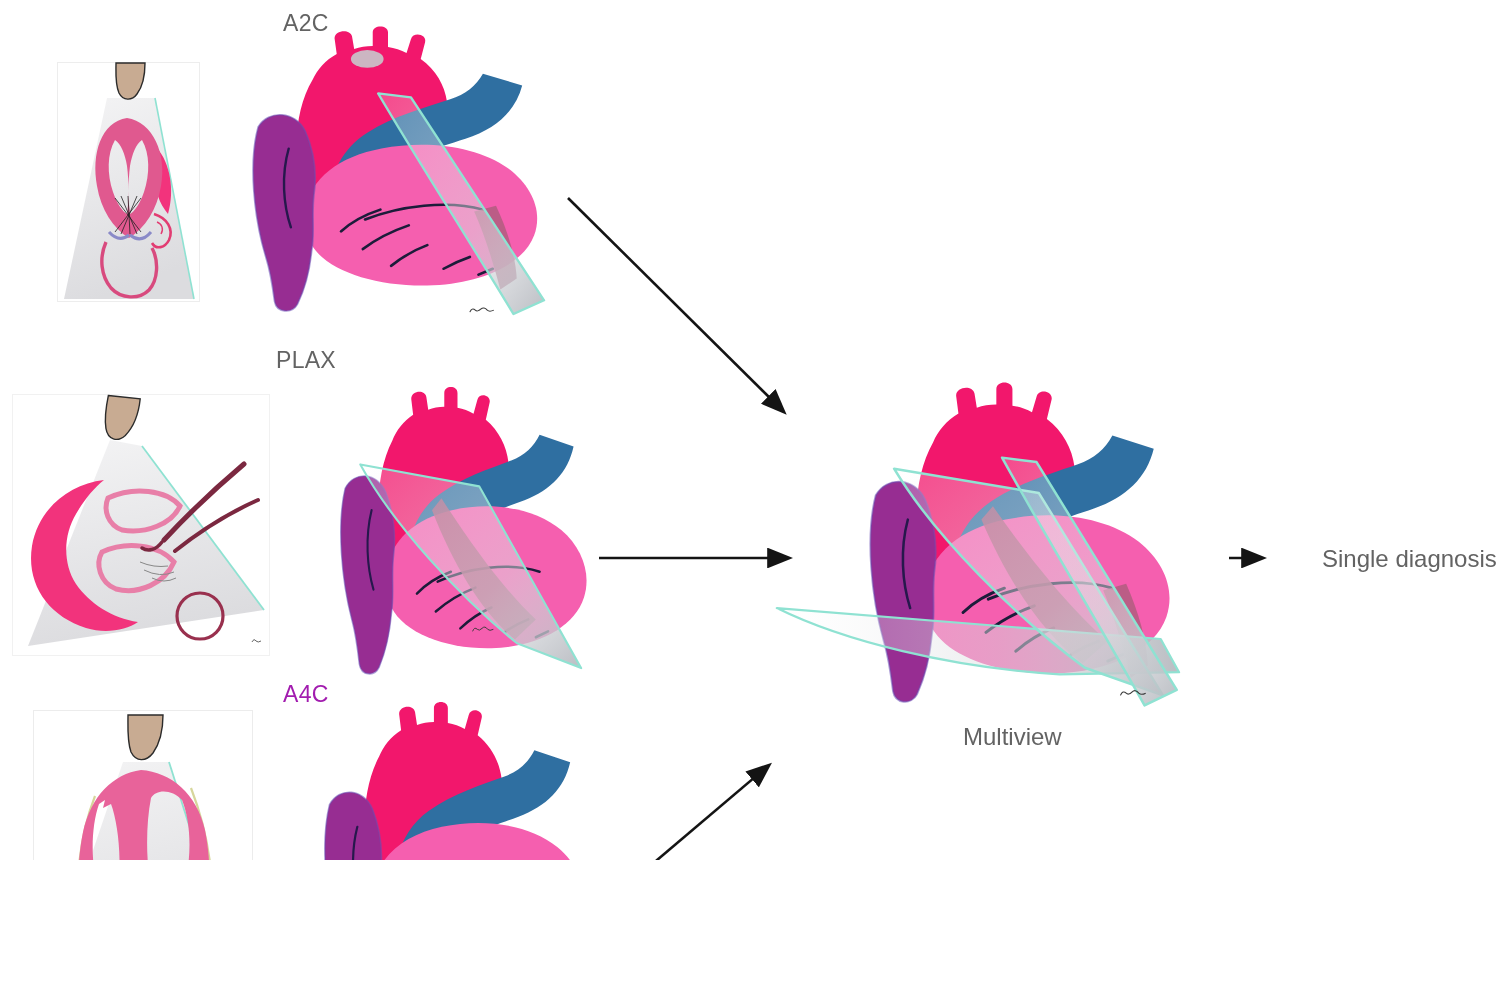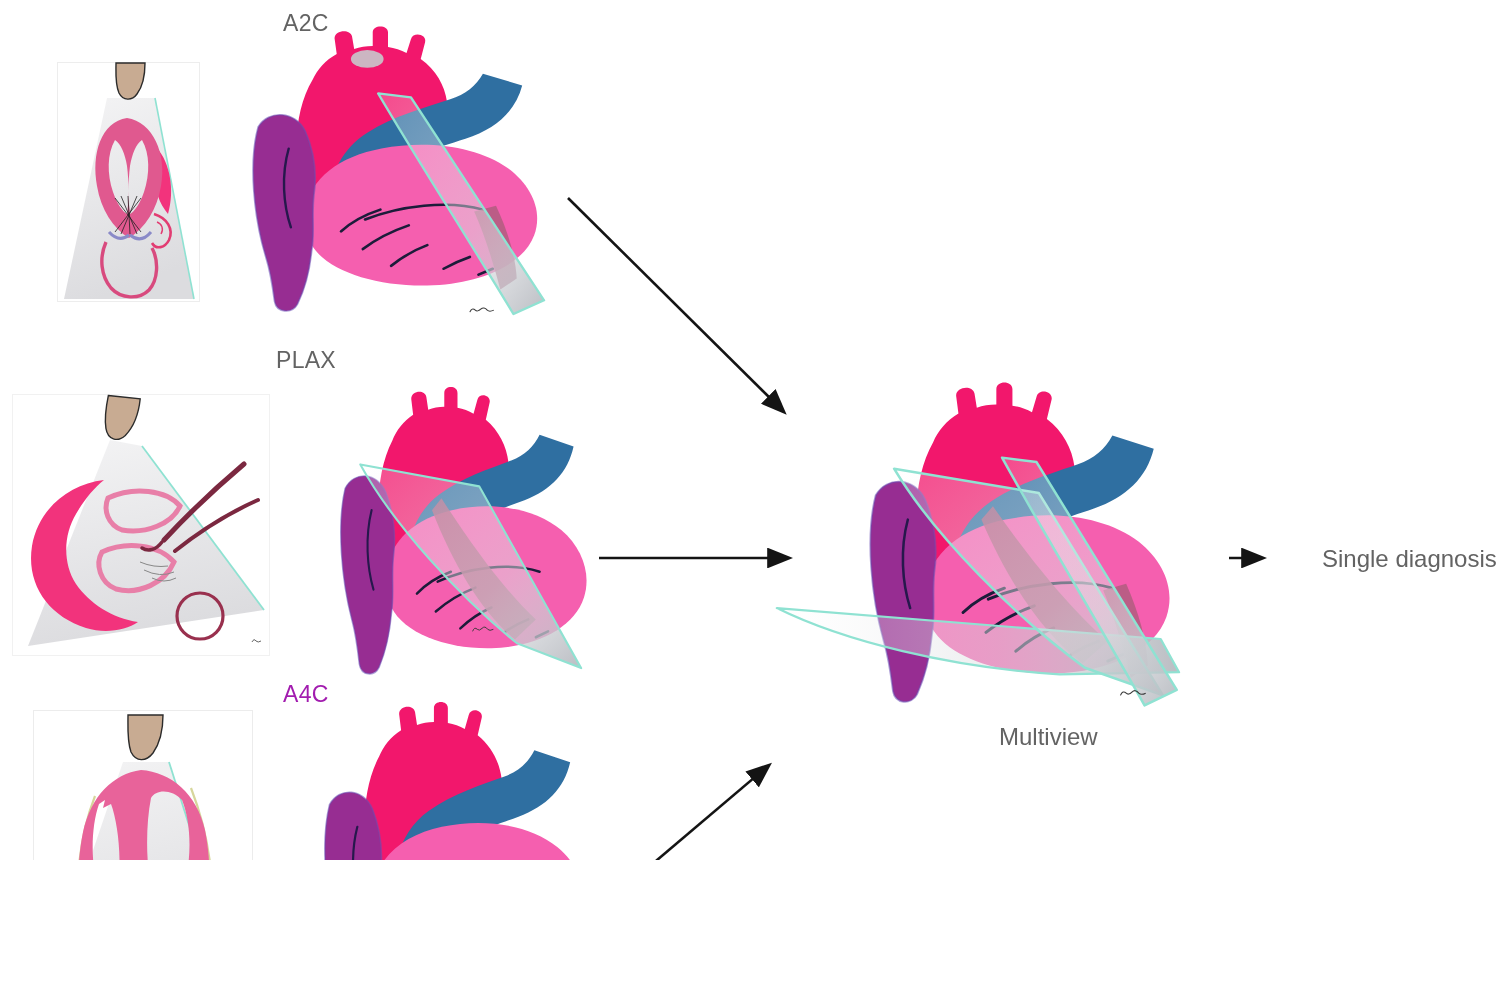--- a/index.html
+++ b/index.html
@@ -12,21 +12,21 @@
   #arrow-layer{position:absolute;left:0;top:0;pointer-events:none;}
 </style>
 </head>
 <body>
 
 <div class="canvas">
 
   <div class="view-label" style="left: 283px; top: 10px; color: rgb(99, 99, 99);">A2C</div>
   <div class="view-label" style="left: 276px; top: 347px; color: rgb(99, 99, 99);">PLAX</div>
   <div class="view-label" style="left: 283px; top: 681px; color: #a21caf;">A4C</div>
-  <div class="caption" style="left: 963px; top: 723px; color: rgb(99, 99, 99); margin-left: 36px;">Multiview</div>
+  <div class="caption" style="left: 963px; top: 723px; color: rgb(99, 99, 99);">Multiview</div>
   <div class="caption" style="left: 1322px; top: 545px; color: rgb(99, 99, 99);">Single diagnosis</div>
 
   <div class="abs" id="schematic-a2c" style="left:57px;top:62px">
       <svg xmlns="http://www.w3.org/2000/svg" viewBox="0 0 143 240" width="143" height="240" preserveAspectRatio="none">
         <defs>
           <linearGradient id="bm5" x1="0" y1="0" x2="0.25" y2="1">
     <stop offset="0" stop-color="#F4F4F5"></stop>
     <stop offset="1" stop-color="#DCDCDF"></stop>
           </linearGradient>
         </defs>

